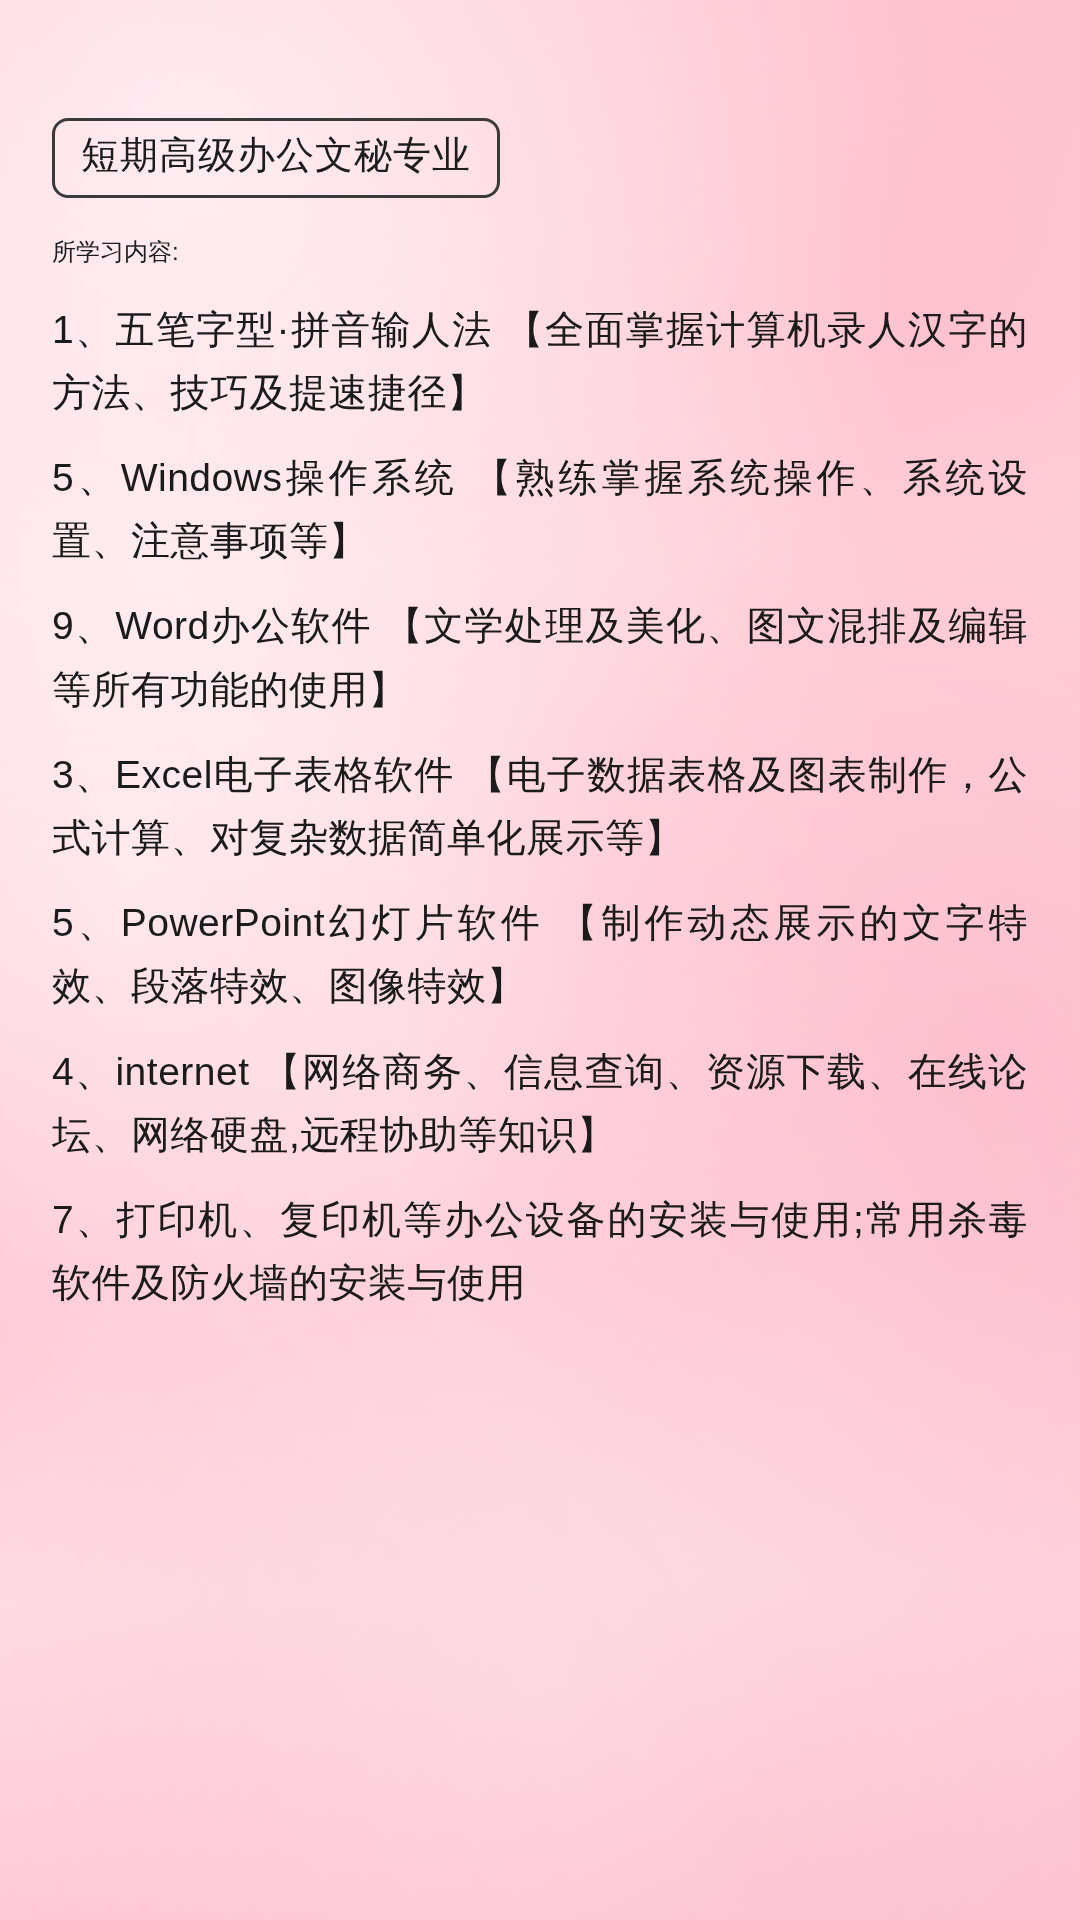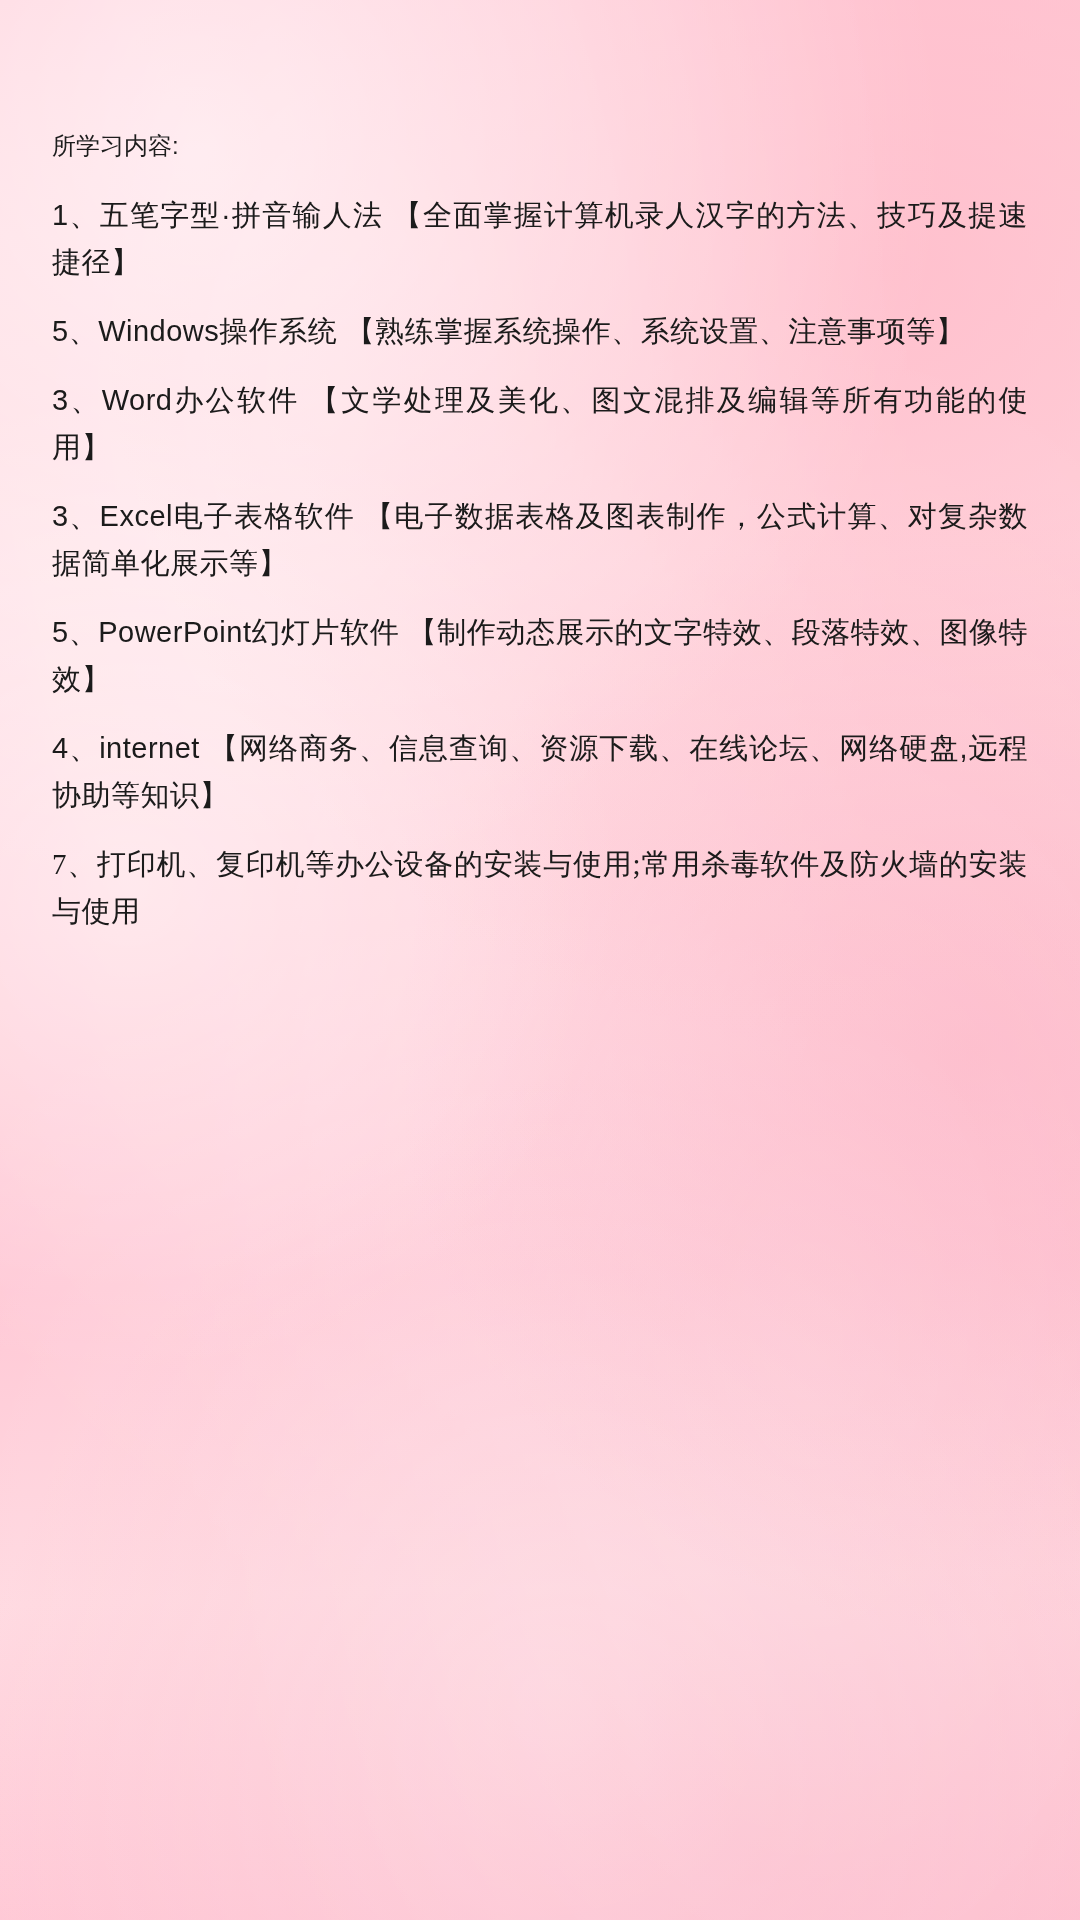--- a/index.html
+++ b/index.html
@@ -59,43 +59,45 @@
     font-weight: 400;
     white-space: nowrap;
   }
   .subtitle {
     font-size: 24px;
     color: #1d1d1d;
     line-height: 1.5;
     margin: 10px 0 28px 0;
   }
   .item {
-    font-size: 29px;
+    font-size: 39px;
     line-height: 1.62;
     color: #1b1b1b;
     margin-bottom: 22px;
     letter-spacing: 0.5px;
     text-align: justify;
   }
   .item:last-child {
     margin-bottom: 0;
-    font-family: Liberation Serif, serif;
   }
 </style>
 </head>
 <body>
 
 <div class="poster">
   <div class="content">
 
+    <div class="title-box">
+      <div class="title-text">短期高级办公文秘专业</div>
+    </div>
 
     <div class="subtitle">所学习内容:</div>
 
     <div class="item">1、五笔字型·拼音输人法 【全面掌握计算机录人汉字的方法、技巧及提速捷径】</div>
     <div class="item">5、Windows操作系统 【熟练掌握系统操作、系统设置、注意事项等】</div>
-    <div class="item">3、Word办公软件 【文学处理及美化、图文混排及编辑等所有功能的使用】</div>
+    <div class="item">9、Word办公软件 【文学处理及美化、图文混排及编辑等所有功能的使用】</div>
     <div class="item">3、Excel电子表格软件 【电子数据表格及图表制作，公式计算、对复杂数据简单化展示等】</div>
     <div class="item">5、PowerPoint幻灯片软件 【制作动态展示的文字特效、段落特效、图像特效】</div>
     <div class="item">4、internet 【网络商务、信息查询、资源下载、在线论坛、网络硬盘,远程协助等知识】</div>
     <div class="item">7、打印机、复印机等办公设备的安装与使用;常用杀毒软件及防火墙的安装与使用</div>
 
   </div>
 </div>
 
 </body></html>

